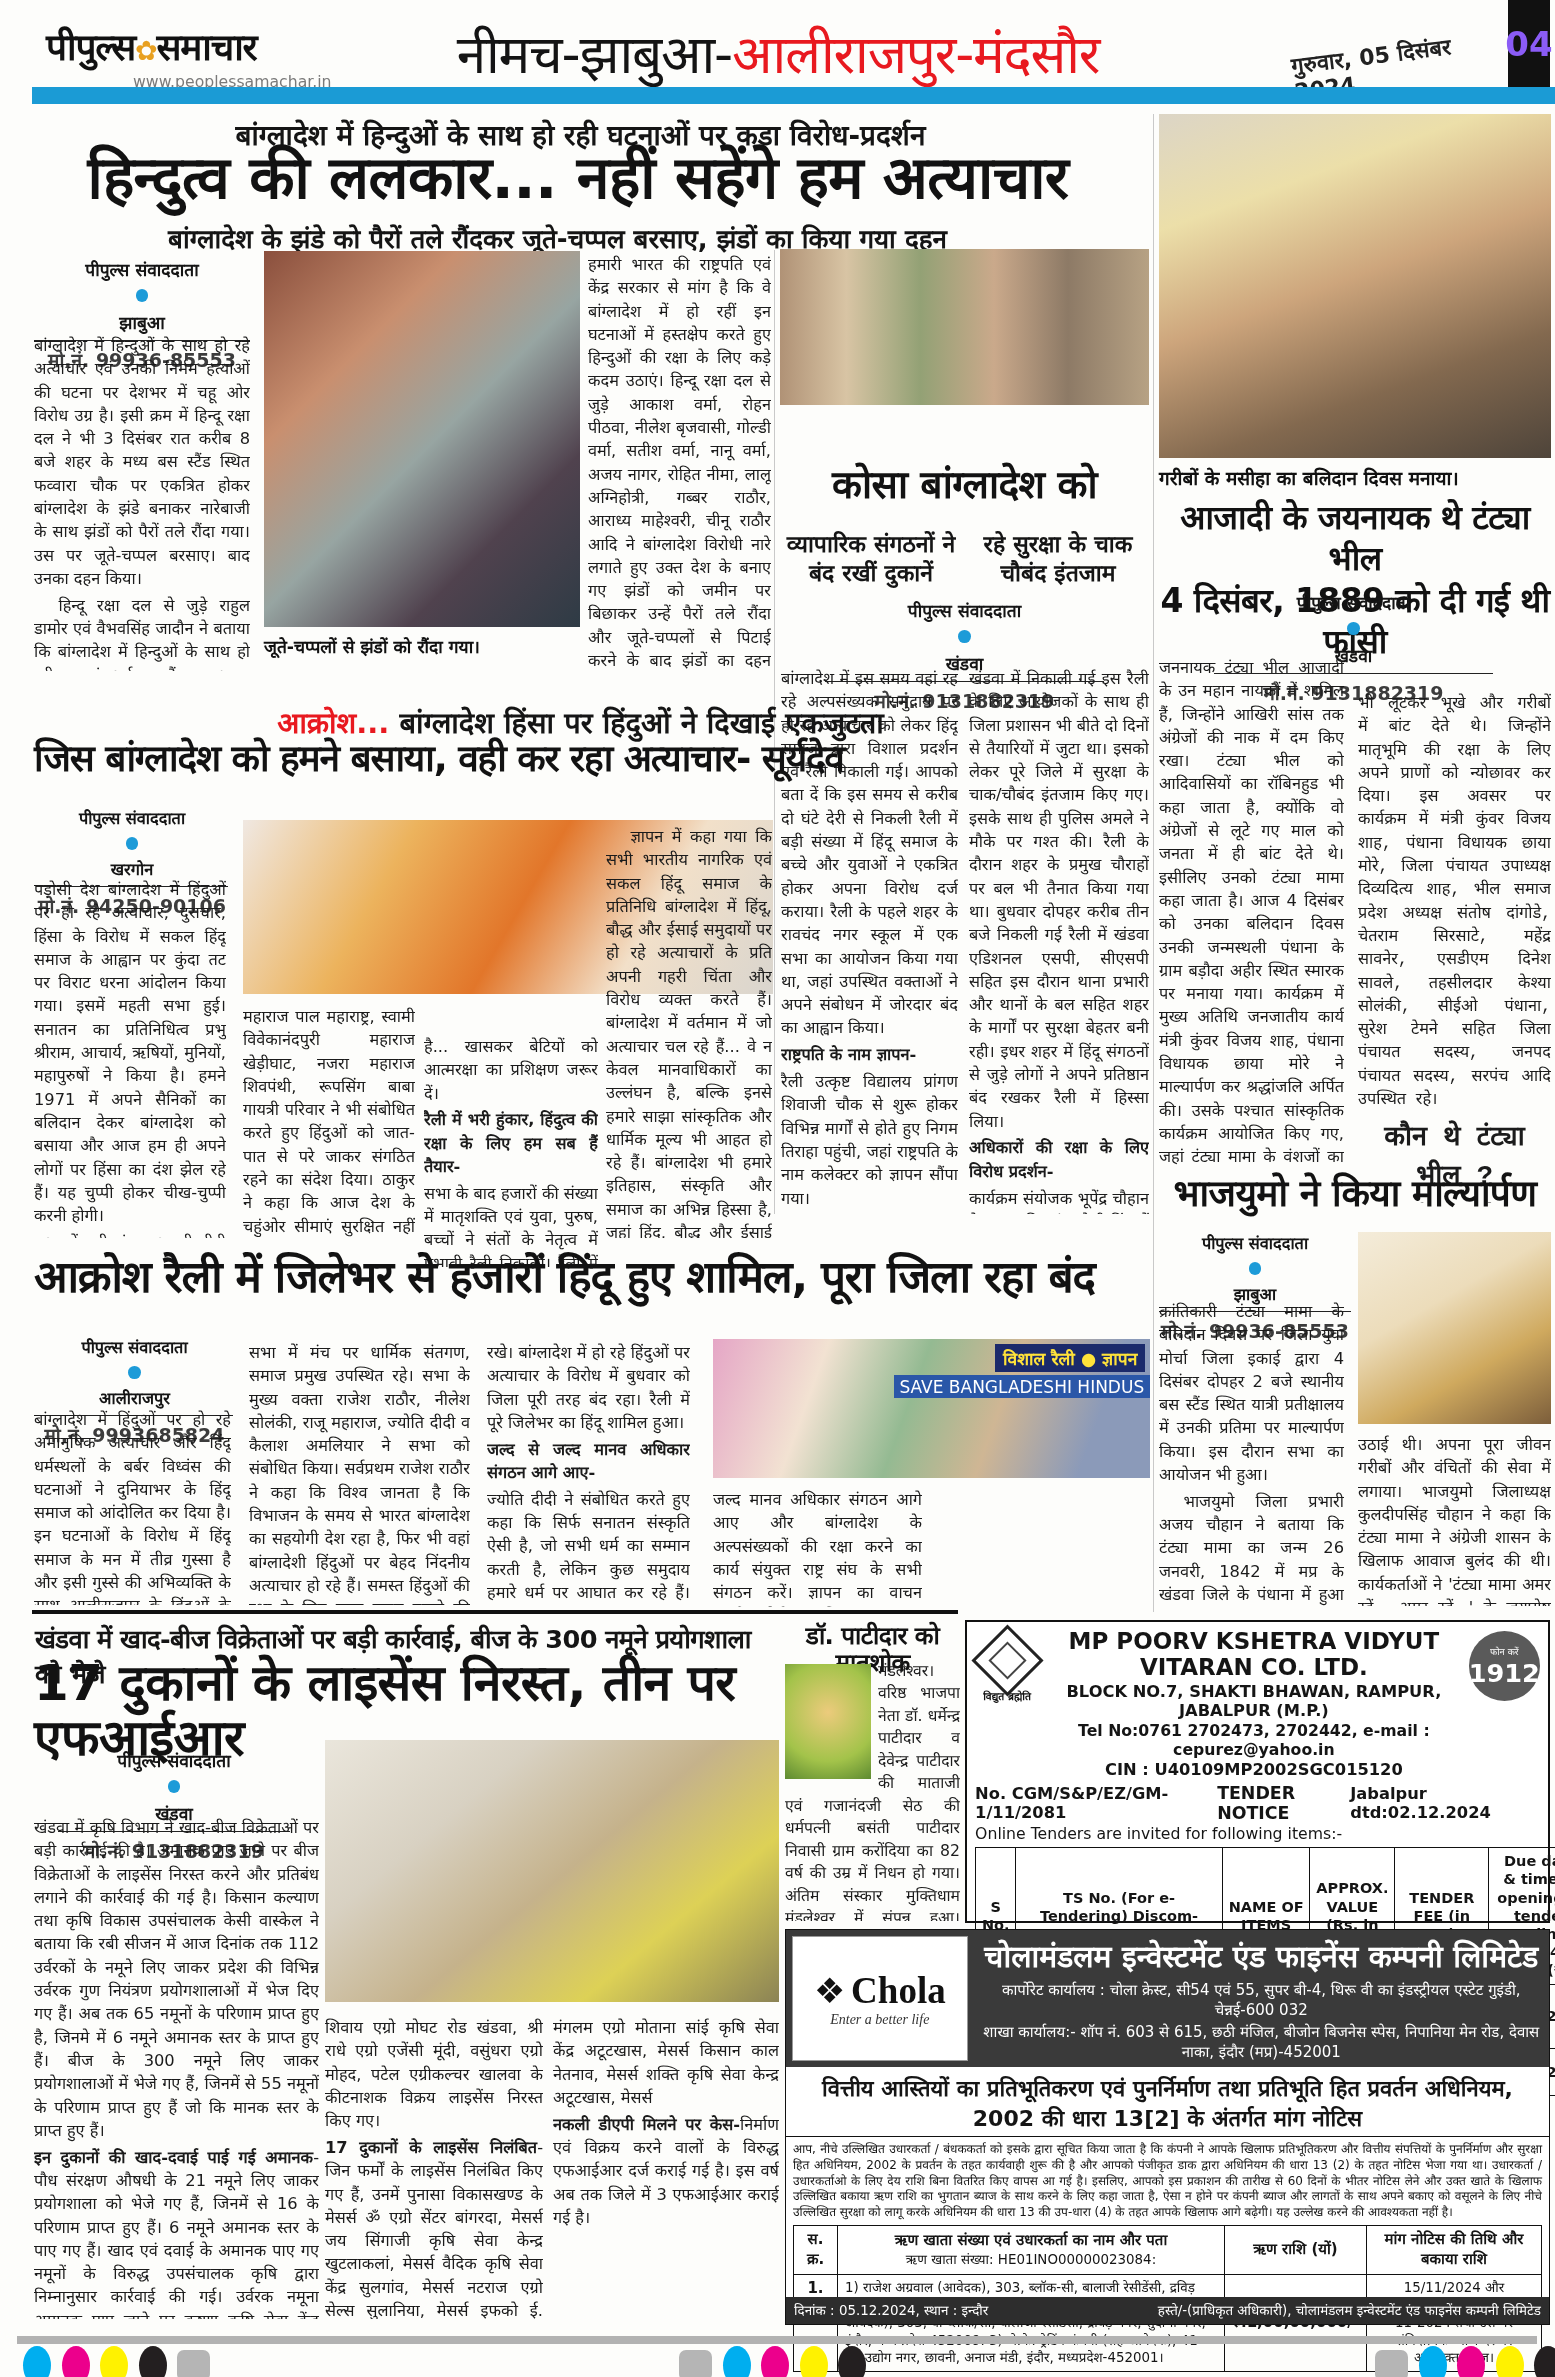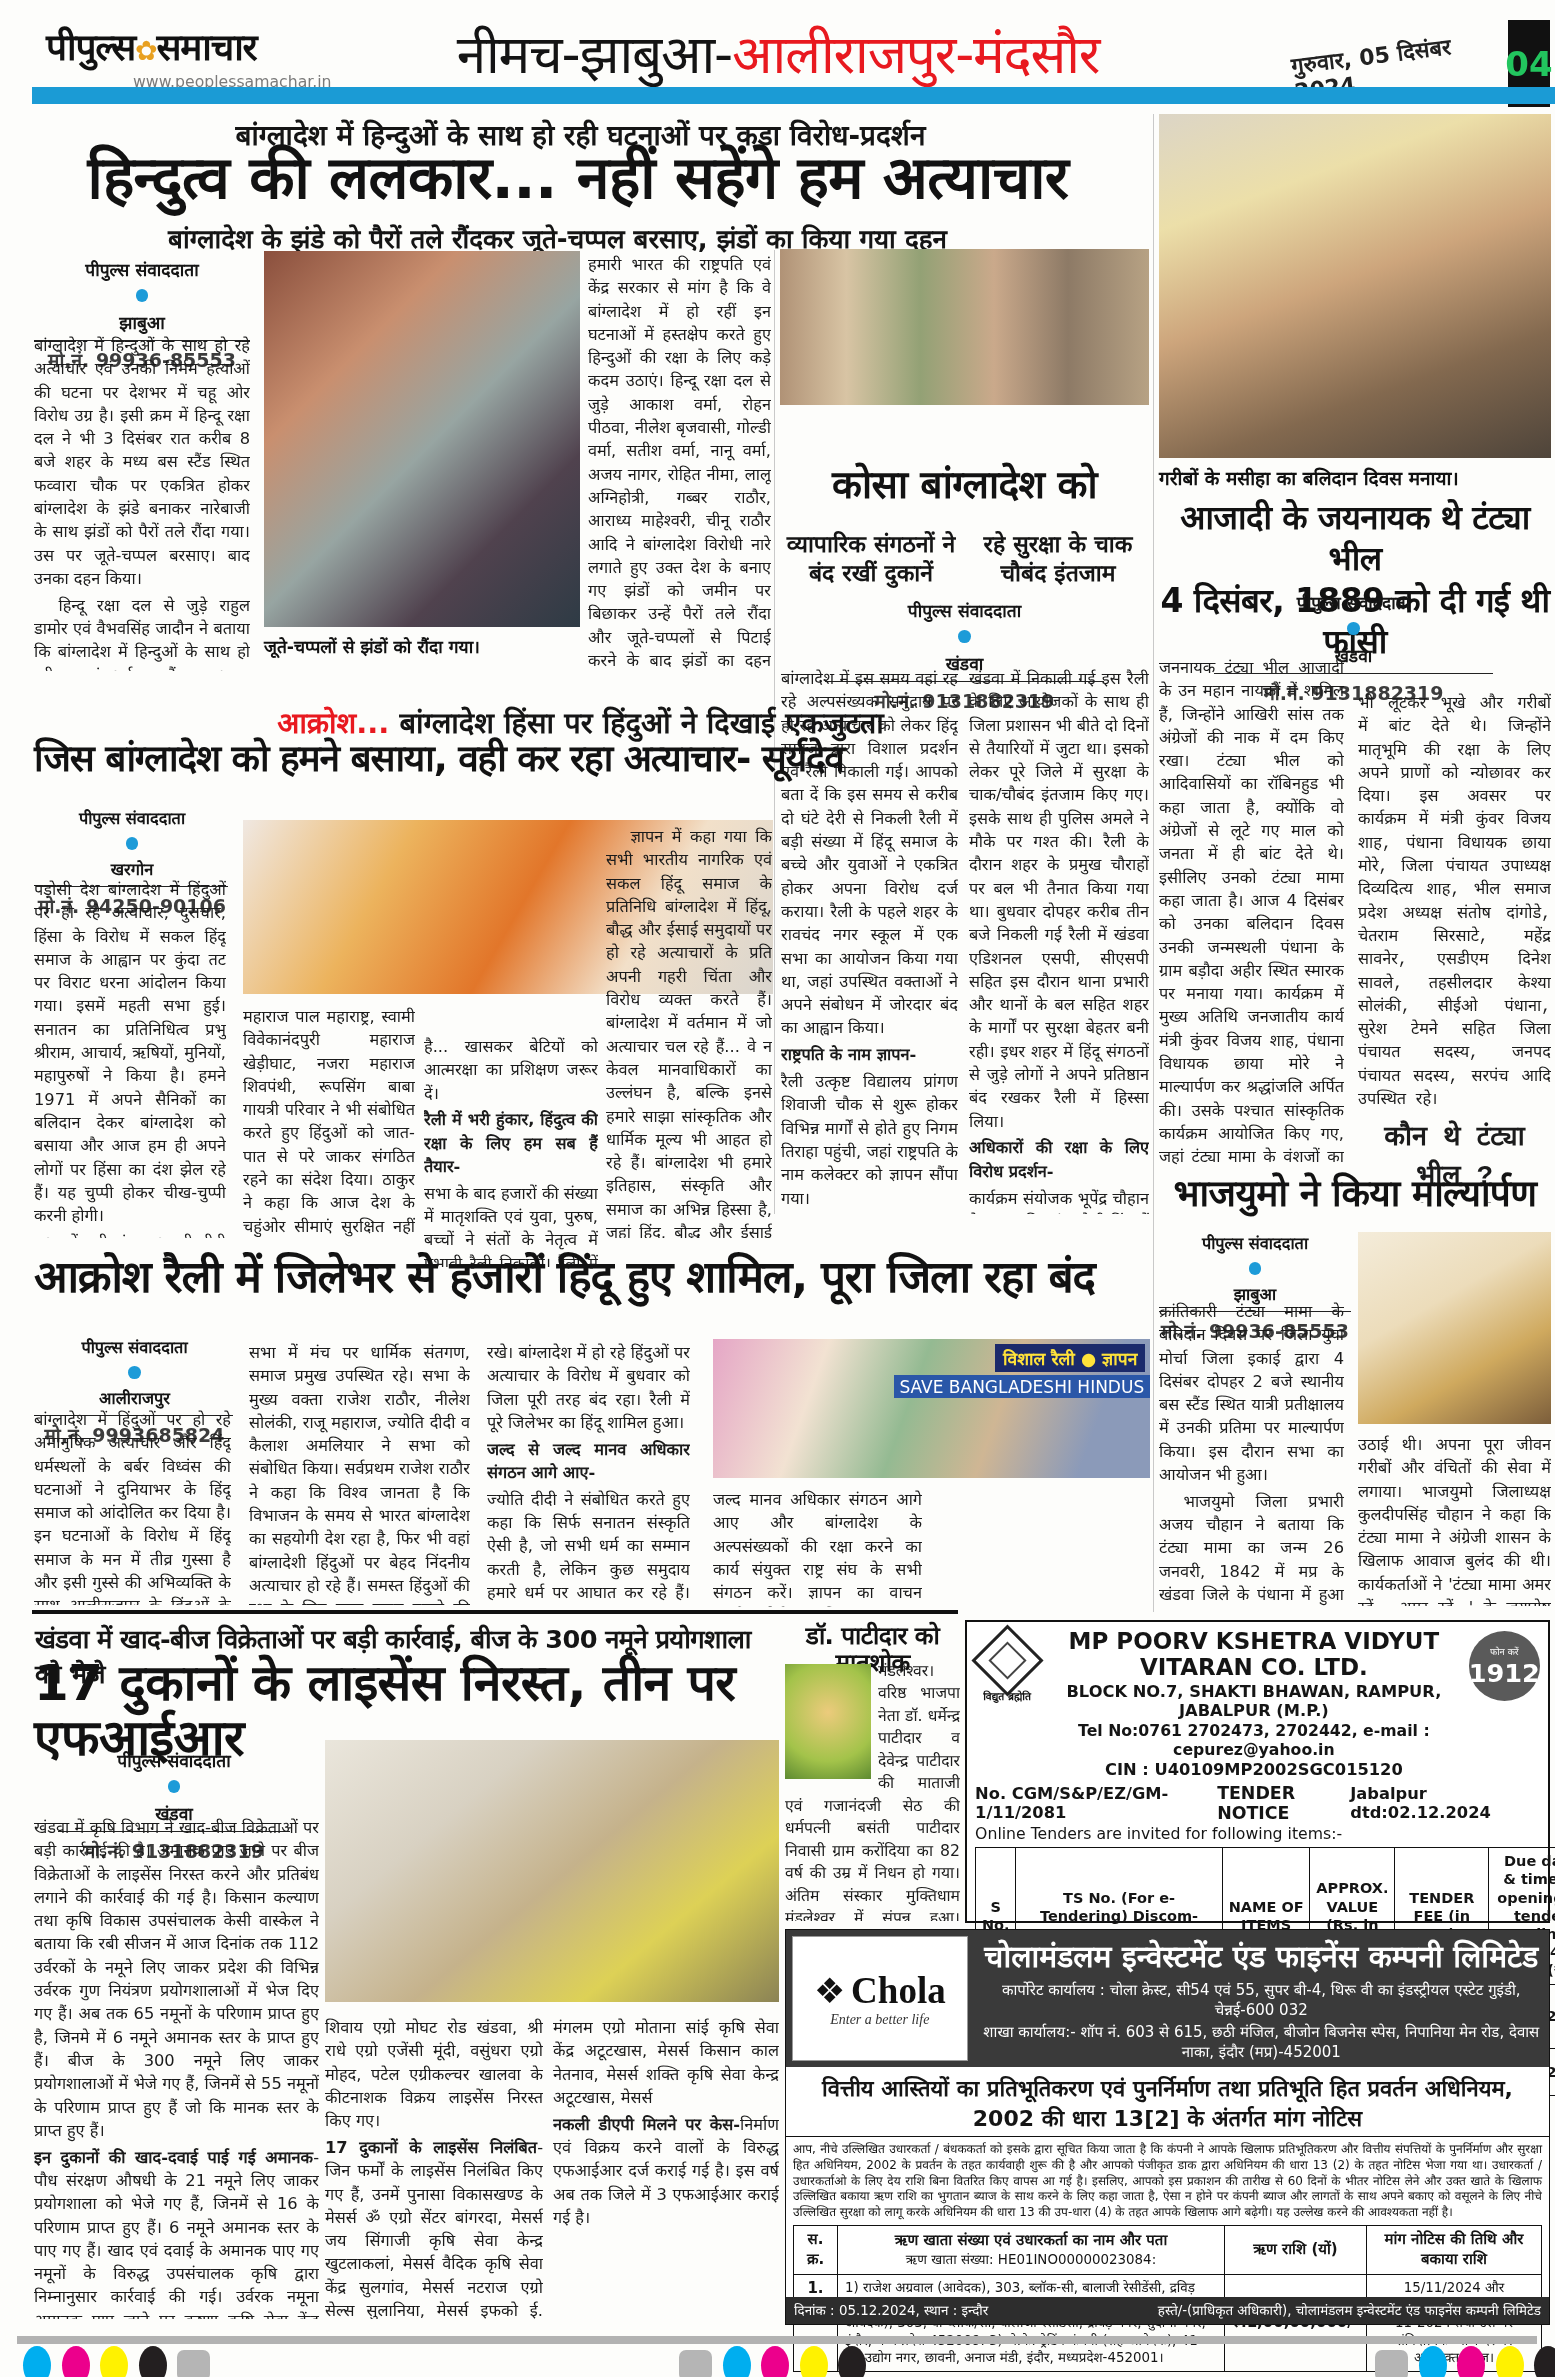--- a/index.html
+++ b/index.html
@@ -47,21 +47,21 @@
     </div>
     <div style="font-size:15.7px;color:#7a7a7a;margin-top:1.2px;margin-left:87px;">www.peoplessamachar.in</div>
   </div>
 
   <div class="abs ctr" style="left:325px;top:28px;width:906px;font-size:53px;font-weight:normal;letter-spacing:-1.2px;line-height:1;">
     <span style="color:#141414;">नीमच-झाबुआ-</span><span style="color:#e8191f;">आलीराजपुर-मंदसौर</span>
   </div>
 
   <div class="abs b" style="left:1292px;top:38px;width:192px;font-size:22px;transform:rotate(-7deg);color:#222;">गुरुवार, 05 दिसंबर 2024</div>
 
-  <div class="abs" style="left:1508px;top:20px;width:42px;height:87px;background:#111;color:#22c55e;display:flex;align-items:center;justify-content:center;font-size:34px;font-weight:bold;">04</div>
+  <div class="abs" style="left:1508px;top:0;width:42px;height:87px;background:#111;color:#8b5cf6;display:flex;align-items:center;justify-content:center;font-size:34px;font-weight:bold;">04</div>
 
   <div class="abs" style="left:32px;top:87px;width:1523px;height:17.4px;background:#1b9bd5;"></div>
 
   <div class="abs ctr b" style="left:116px;top:115px;width:929px;font-size:28px;">बांग्लादेश में हिन्दुओं के साथ हो रही घटनाओं पर कड़ा विरोध-प्रदर्शन</div>
   <div class="abs ctr hl" style="left:32px;top:146px;width:1092px;font-size:59px;">हिन्दुत्व की ललकार... नहीं सहेंगे हम अत्याचार</div>
   <div class="abs ctr b" style="left:58px;top:220px;width:999px;font-size:26px;">बांग्लादेश के झंडे को पैरों तले रौंदकर जूते-चप्पल बरसाए, झंडों का किया गया दहन</div>
 
   <div class="abs" style="left:34px;top:257px;width:216px;">
     <div class="byline">
       <span>पीपुल्स संवाददाता</span>

